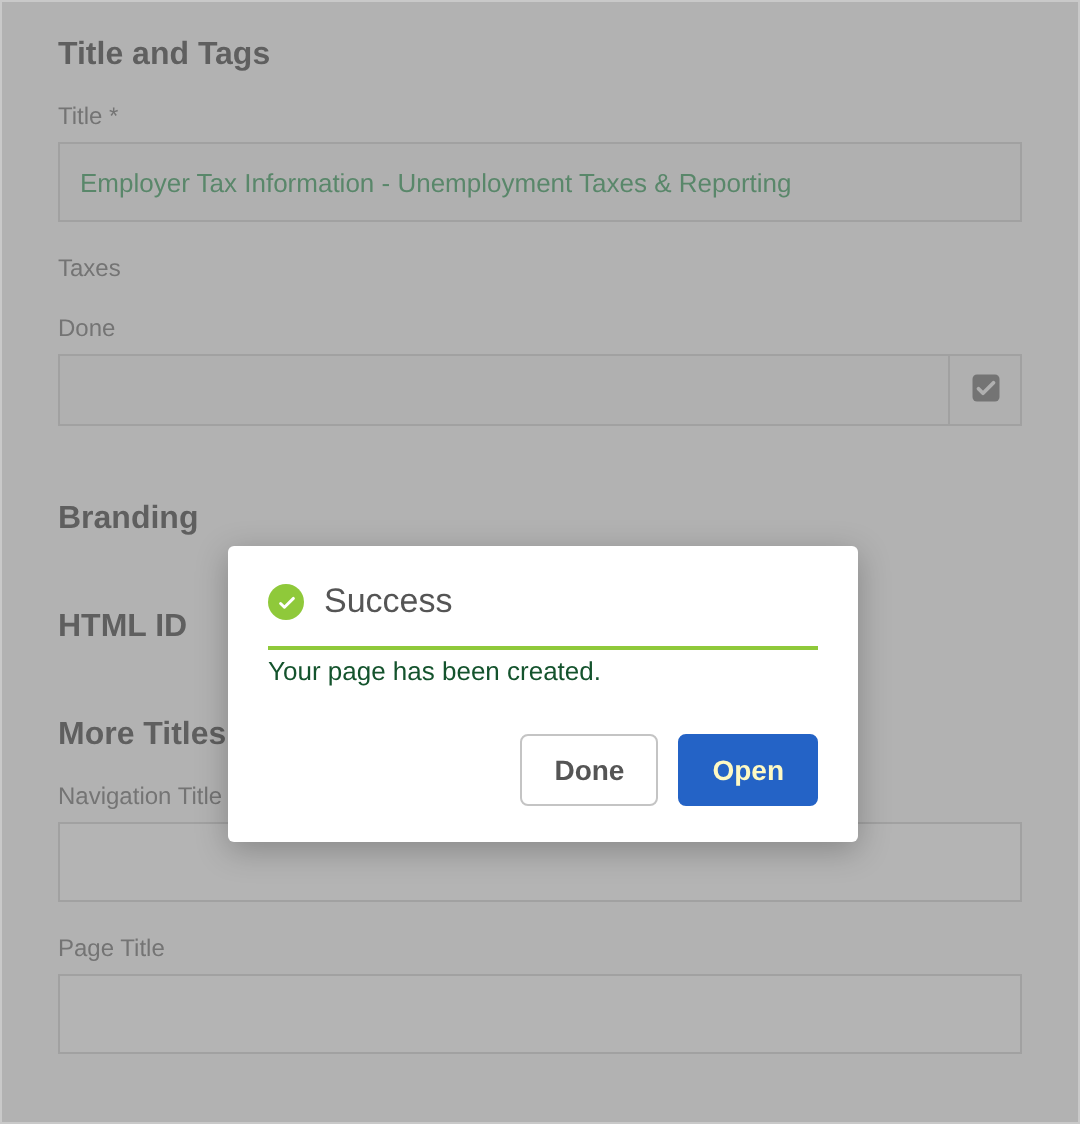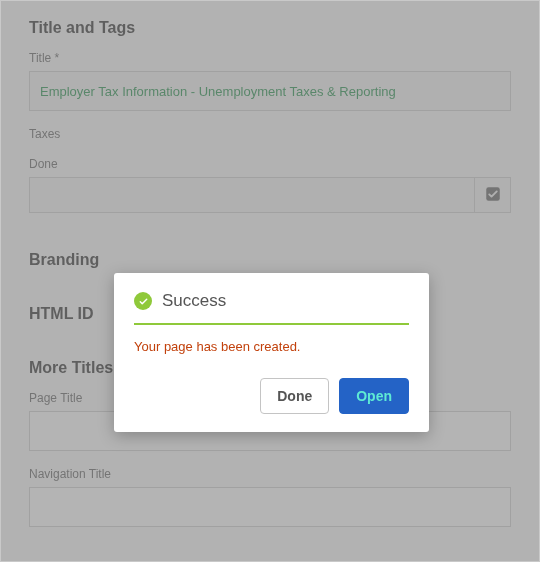--- a/index.html
+++ b/index.html
@@ -72,39 +72,39 @@
     border-radius: 3px;
     box-shadow: 0 4px 16px rgba(0,0,0,0.25);
     padding: 18px 20px 18px 20px;
   }
   .dialog-head {
     display: flex;
     align-items: center;
     gap: 10px;
     padding-bottom: 12px;
     border-bottom: 2px solid #8fc93a;
-    margin-bottom: 14px;
+    margin-bottom: 3px;
   }
   .dialog-head .success-icon {
     width: 18px; height: 18px;
     border-radius: 50%;
     background: #8fc93a;
     display: flex;
     align-items: center;
     justify-content: center;
   }
   .dialog-head .success-icon svg { width: 11px; height: 11px; }
   .dialog-title {
     font-size: 17px;
     font-weight: 400;
     color: #555;
   }
   .dialog-body {
     font-size: 13px;
-    color: #c2410c;
+    color: #14532d;
     margin-bottom: 24px;
   }
   .dialog-actions {
     display: flex;
     justify-content: flex-end;
     gap: 10px;
   }
   .btn {
     height: 36px;
     padding: 0 16px;
@@ -116,21 +116,21 @@
     align-items: center;
   }
   .btn-secondary {
     background: #fff;
     border: 1px solid #c4c4c4;
     color: #555;
   }
   .btn-primary {
     background: #2463c6;
     border: 1px solid #2463c6;
-    color: #5eead4;
+    color: #fef9c3;
   }
 </style>
 </head>
 <body>
 
 <div class="panel">
 
   <div class="section-title">Title and Tags</div>
 
   <div class="field-group">
@@ -160,26 +160,26 @@
   <div class="section-spacer"></div>
   <div class="section-title">Branding</div>
 
   <div class="section-spacer"></div>
   <div class="section-title">HTML ID</div>
 
   <div class="section-spacer"></div>
   <div class="section-title">More Titles and Description</div>
 
   <div class="field-group">
+    <label class="field-label">Navigation Title</label>
+    <input class="text-input dim" type="text" value="" style="">
+  </div>
+
+  <div class="field-group">
     <label class="field-label">Page Title</label>
-    <input class="text-input dim" type="text" value="" style="">
-  </div>
-
-  <div class="field-group">
-    <label class="field-label">Navigation Title</label>
     <input class="text-input dim" type="text" value="" style="">
   </div>
 
 </div>
 
 <div class="overlay">
   <div class="dialog">
     <div class="dialog-head">
       <span class="success-icon">
         <svg viewBox="0 0 24 24">

